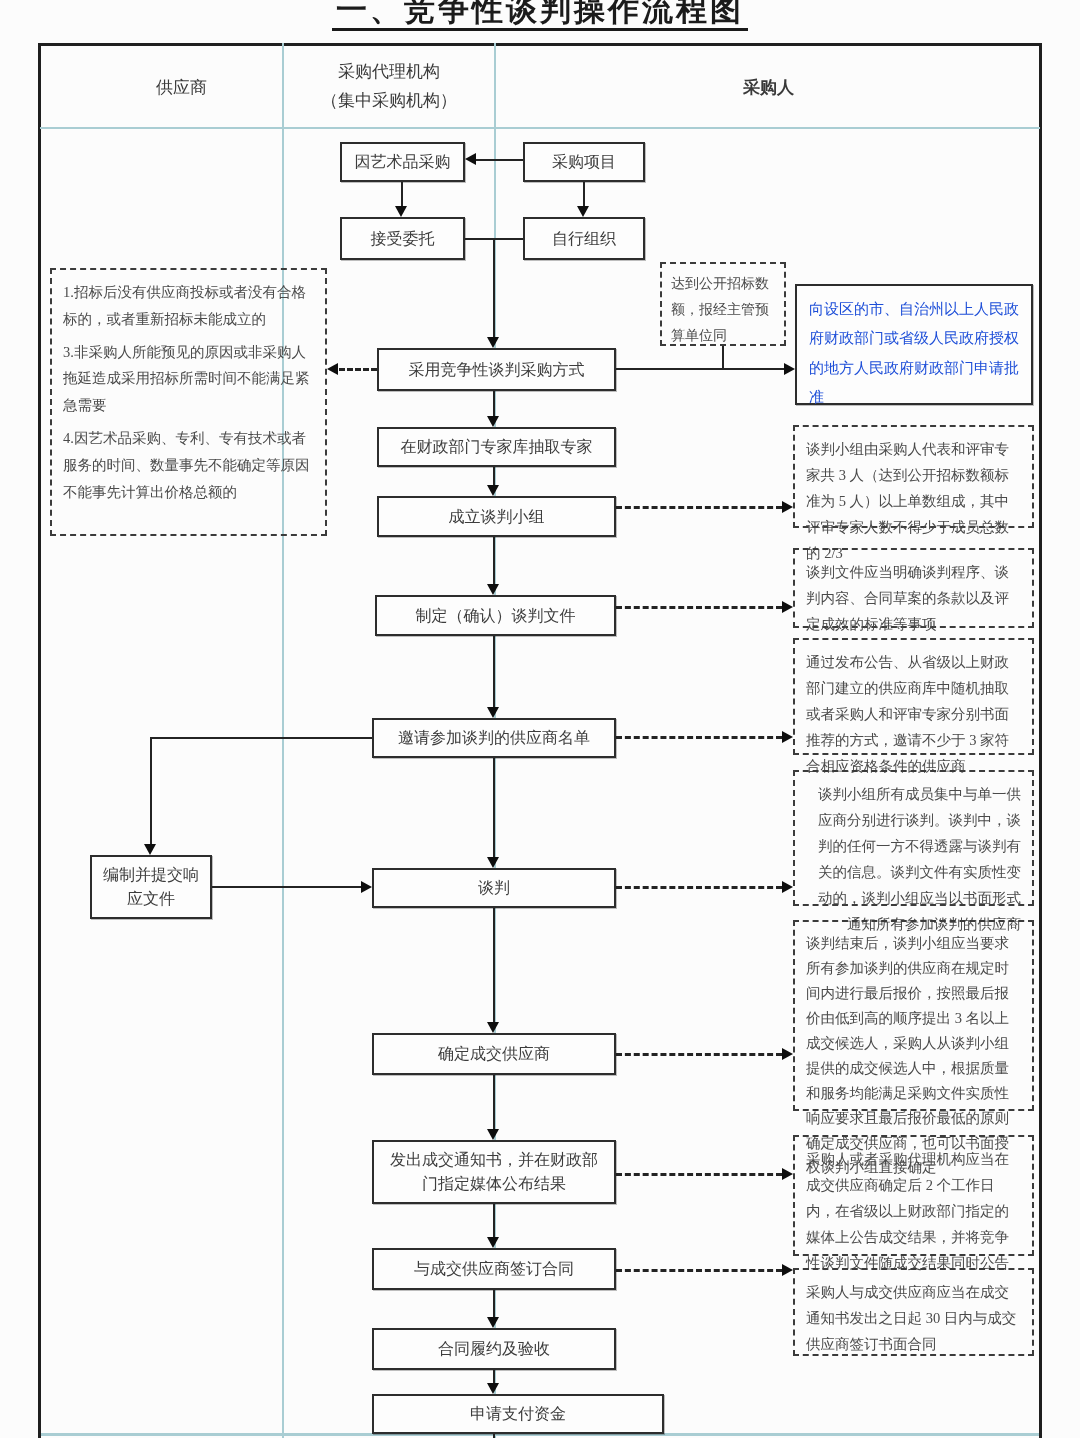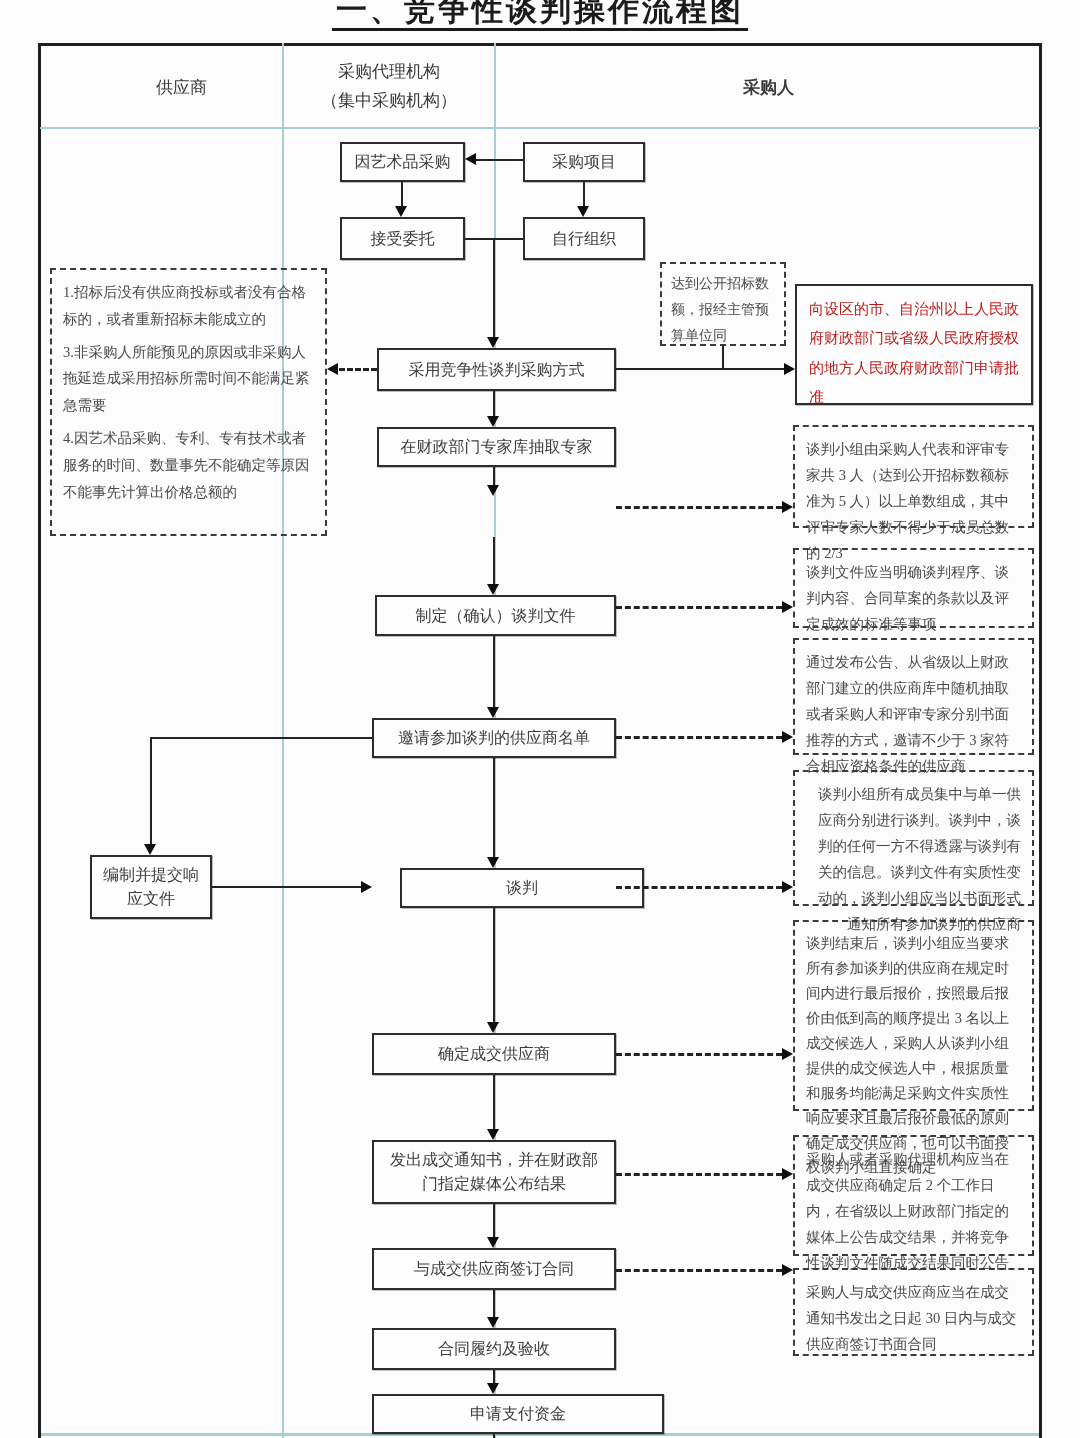--- a/index.html
+++ b/index.html
@@ -13,21 +13,21 @@
   .teal-v{position:absolute;width:2px;background:#a9cdd3;}
   .teal-h{position:absolute;height:2px;background:#a9cdd3;}
   .lane{position:absolute;text-align:center;font-size:17px;color:#3a3a3a;line-height:1.7;}
   .node{position:absolute;border:2px solid #2d2d2d;background:#fdfdfd;box-sizing:border-box;
         display:flex;align-items:center;justify-content:center;text-align:center;
         font-size:16px;color:#3d3d3d;padding:2px 10px;line-height:1.5;
         box-shadow:1px 1px 0 rgba(0,0,0,.25);}
   .dnote{position:absolute;border:2px dashed #3b3b3b;box-sizing:border-box;
          font-size:14.5px;color:#4a4a4a;line-height:1.8;padding:9px 11px;background:transparent;}
   .snote{position:absolute;border:2px solid #2d2d2d;box-sizing:border-box;
-         font-size:15px;color:#b91c1c;line-height:1.95;padding:9px 12px;background:#fdfdfd;
+         font-size:15px;color:#1d4ed8;line-height:1.95;padding:9px 12px;background:#fdfdfd;
          box-shadow:1px 1px 0 rgba(0,0,0,.25);}
   .vline{position:absolute;width:2px;background:#232323;}
   .hline{position:absolute;height:2px;background:#232323;}
   .hdash{position:absolute;height:0;border-top:3px dashed #232323;}
   .ah{position:absolute;width:0;height:0;}
   .ah-down{border-left:6px solid transparent;border-right:6px solid transparent;border-top:11px solid #0e0e0e;}
   .ah-left{border-top:6px solid transparent;border-bottom:6px solid transparent;border-right:11px solid #0e0e0e;}
   .ah-right{border-top:6px solid transparent;border-bottom:6px solid transparent;border-left:11px solid #0e0e0e;}
   .cond{margin:0 0 6px 0;}
 </style>
@@ -51,24 +51,25 @@
     <span>（集中采购机构）</span>
   </div>
   <div class="lane" style="left:495px;top:74px;width:547px;font-weight:bold;">采购人</div>
 
   <div class="node" style="left:340px;top:142px;width:125px;height:40px;">因艺术品采购</div>
   <div class="node" style="left:523px;top:142px;width:122px;height:40px;">采购项目</div>
   <div class="node" style="left:340px;top:217px;width:125px;height:43px;">接受委托</div>
   <div class="node" style="left:523px;top:217px;width:122px;height:43px;">自行组织</div>
   <div class="node" style="left:377px;top:348px;width:239px;height:43px;">采用竞争性谈判采购方式</div>
   <div class="node" style="left:377px;top:427px;width:239px;height:40px;">在财政部门专家库抽取专家</div>
+  <div class="node" style="left:377px;top:496px;width:239px;height:41px;">成立谈判小组</div>
   <div class="node" style="left:375px;top:595px;width:241px;height:41px;">制定（确认）谈判文件</div>
   <div class="node" style="left:372px;top:718px;width:244px;height:40px;">邀请参加谈判的供应商名单</div>
   <div class="node" style="left:90px;top:855px;width:122px;height:64px;">编制并提交响应文件</div>
-  <div class="node" style="left:372px;top:868px;width:244px;height:40px;margin-left:28px;">谈判</div>
+  <div class="node" style="left:372px;top:868px;width:244px;height:40px;">谈判</div>
   <div class="node" style="left:372px;top:1033px;width:244px;height:42px;">确定成交供应商</div>
   <div class="node" style="left:372px;top:1140px;width:244px;height:64px;">发出成交通知书，并在财政部门指定媒体公布结果</div>
   <div class="node" style="left:372px;top:1248px;width:244px;height:42px;">与成交供应商签订合同</div>
   <div class="node" style="left:372px;top:1328px;width:244px;height:42px;">合同履约及验收</div>
   <div class="node" style="left:372px;top:1394px;width:292px;height:40px;">申请支付资金</div>
 
   <div class="dnote" style="left:50px;top:268px;width:277px;height:268px;line-height:1.85;">
     <p class="cond">1.招标后没有供应商投标或者没有合格标的，或者重新招标未能成立的</p>
     <p class="cond">3.非采购人所能预见的原因或非采购人拖延造成采用招标所需时间不能满足紧急需要</p>
     <p class="cond">4.因艺术品采购、专利、专有技术或者服务的时间、数量事先不能确定等原因不能事先计算出价格总额的</p>

